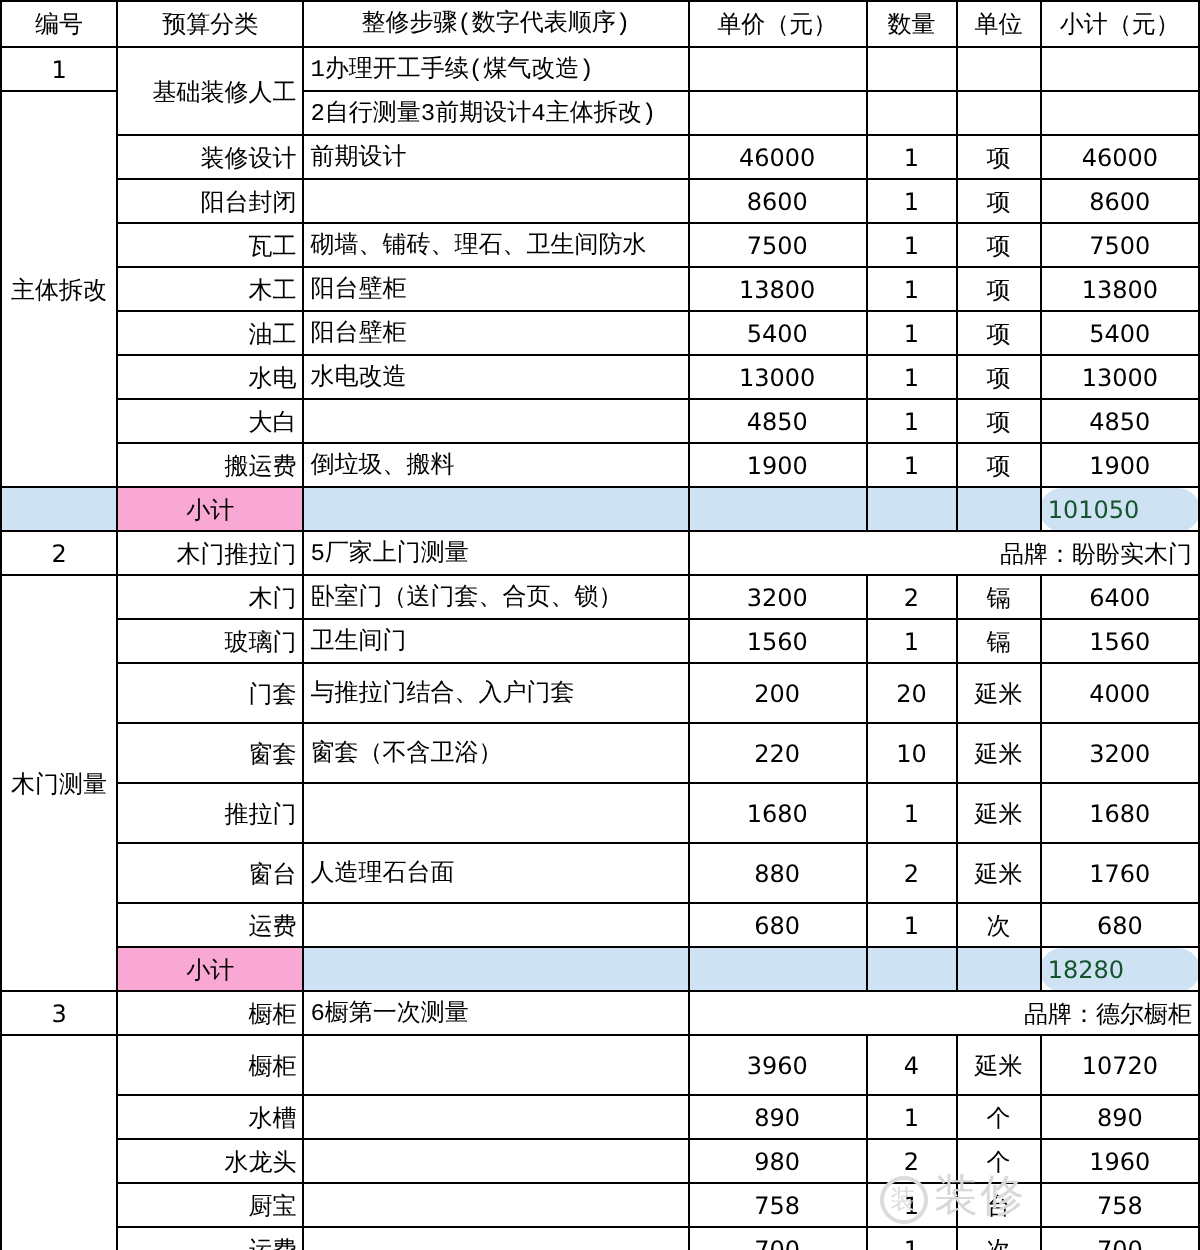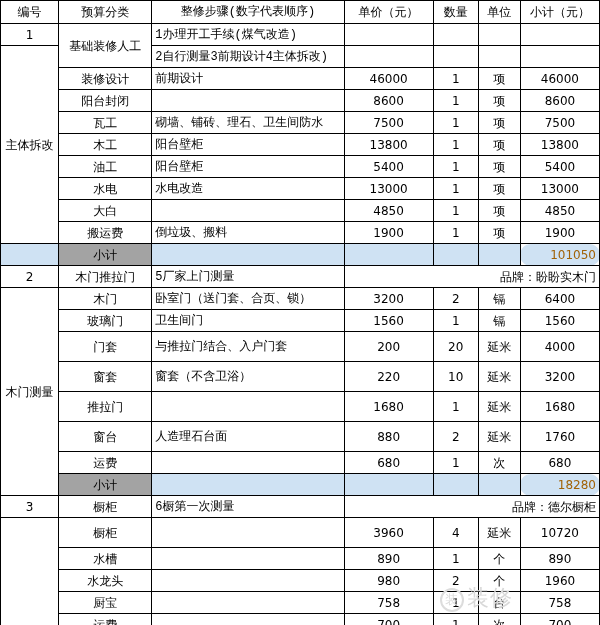--- a/index.html
+++ b/index.html
@@ -20,30 +20,30 @@
   table.budget td{
     border:1px solid #000000;
     padding:0 3px;
     font-size:12px;
     line-height:14px;
     vertical-align:middle;
     overflow:hidden;
     white-space:nowrap;
   }
   .c-no{width:58px;text-align:center;}
-  .c-cat{width:93px;text-align:center;}
+  .c-cat{width:93px;text-align:right;}
   .c-step{width:192px;text-align:left;font-family:Liberation Mono, monospace;}
   .c-price{width:89px;text-align:center;margin-left:14px;}
   .c-qty{width:45px;text-align:center;}
   .c-unit{width:42px;text-align:center;}
   .c-sub{width:79px;text-align:center;border-radius:11px;}
   .hdr td{text-align:center;font-size:12px;height:22px;}
   .sub-row td{background:#cfe2f3;text-align:center;}
-  .sub-row td.sub-label{background:#a3a3a3;text-align:center;}
-  .sub-row td.sub-val{background:#cfe2f3;color:#a16207;text-align:right;}
+  .sub-row td.sub-label{background:#f9a8d4;text-align:center;}
+  .sub-row td.sub-val{background:#cfe2f3;color:#14532d;text-align:left;}
   .sub-row td.sub-blank{background:#cfe2f3;}
   .brand{text-align:right;}
   .left{text-align:left;}
   .rowh{height:22px;}
   .wm{
     position:absolute;
     left:440px;top:583px;
     font-size:22px;
     color:#d8d8d8;
     font-family:Liberation Serif, serif;

